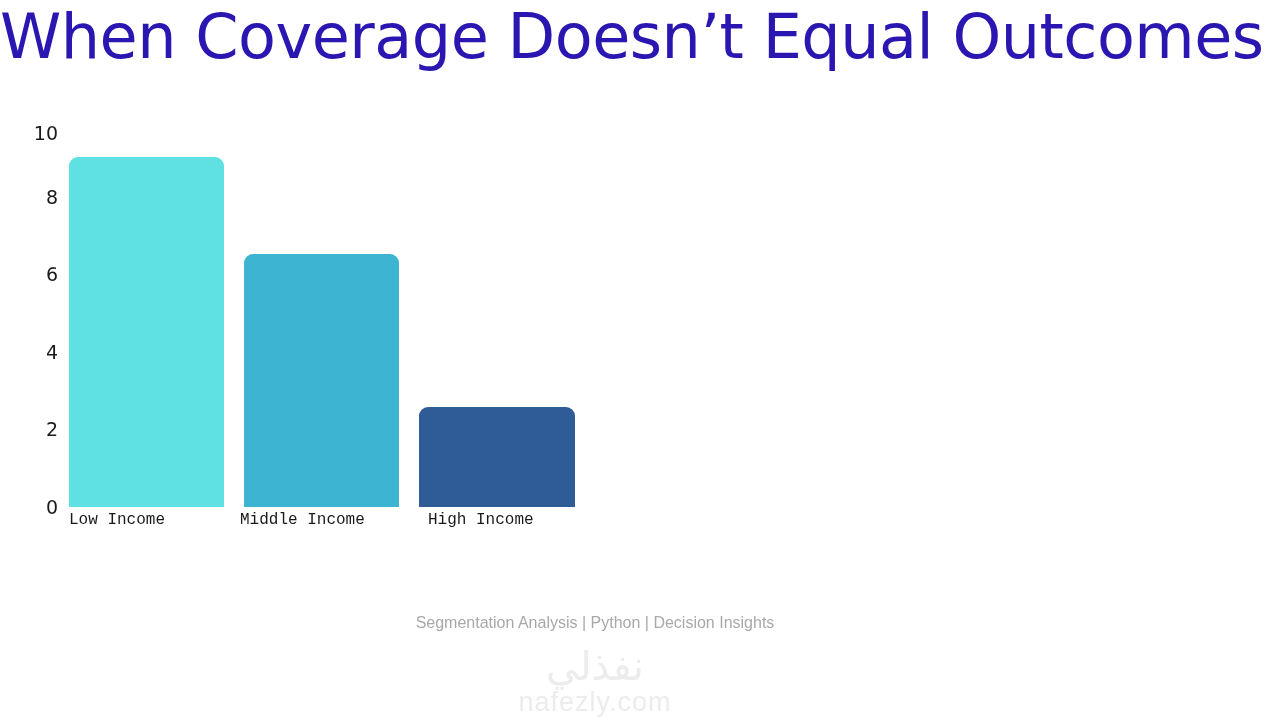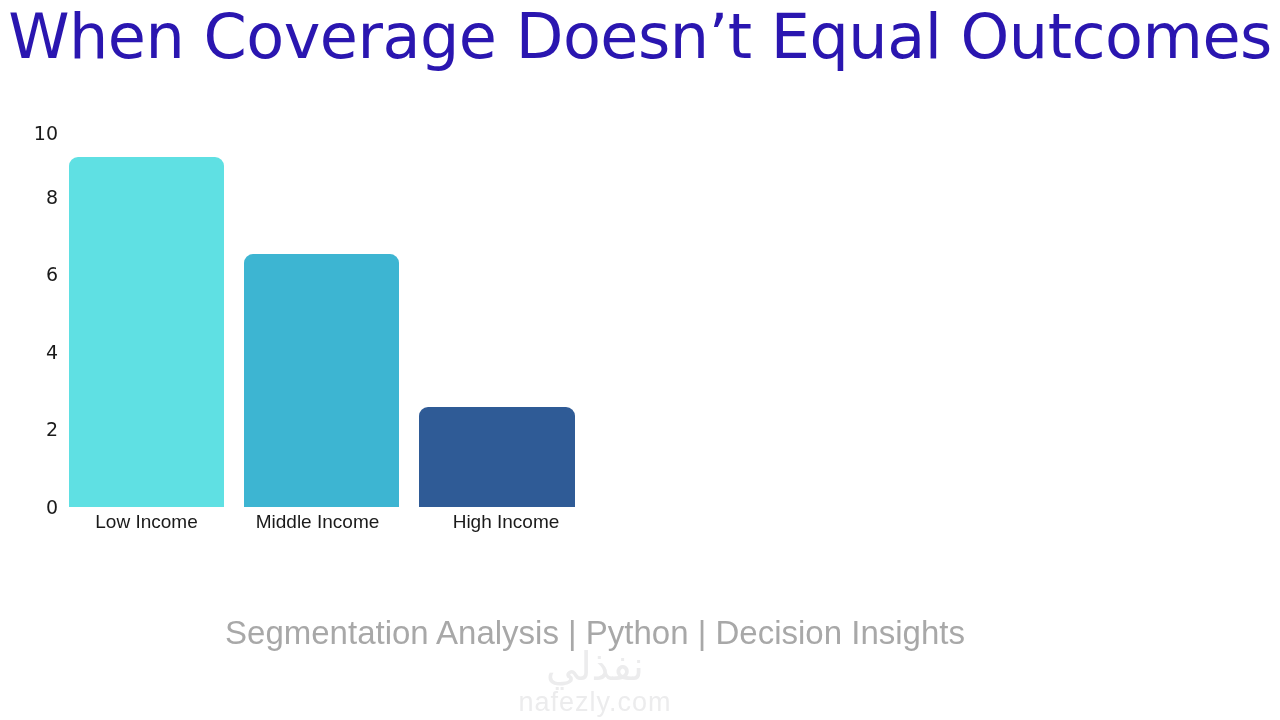--- a/index.html
+++ b/index.html
@@ -14,21 +14,20 @@
     overflow: hidden;
     font-family: "Liberation Sans", sans-serif;
   }
 
   
   #chart-title {
     position: absolute;
     left: 0px;
     top: 2px;
     width: 1280px;
-    text-align: center;
     font-family: "DejaVu Sans", sans-serif;
     font-size: 62px;
     font-weight: 400;
     letter-spacing: -0.5px;
     color: #2a16b0;
     white-space: nowrap;
     line-height: 1.12;
   }
 
   
@@ -52,37 +51,37 @@
     white-space: nowrap;
   }
 
   .bar {
     position: absolute;
     border-radius: 9px 9px 0 0;
   }
 
   .x-tick-label {
     position: absolute;
-    text-align: center;
-    font-family: Liberation Sans, sans-serif;
-    font-size: 19px;
+    text-align: left;
+    font-family: Liberation Mono, monospace;
+    font-size: 16px;
     color: #1a1a1a;
     white-space: nowrap;
     top: 511px;
   }
 
   
   #footer-caption {
     position: absolute;
     left: 0;
     top: 614px;
     width: 1190px;
     text-align: center;
     font-family: "Liberation Sans", sans-serif;
-    font-size: 33px;
+    font-size: 16px;
     color: #a8a8a8;
     white-space: nowrap;
   }
 
   
   #watermark {
     position: absolute;
     left: 0;
     top: 646px;
     width: 1190px;

